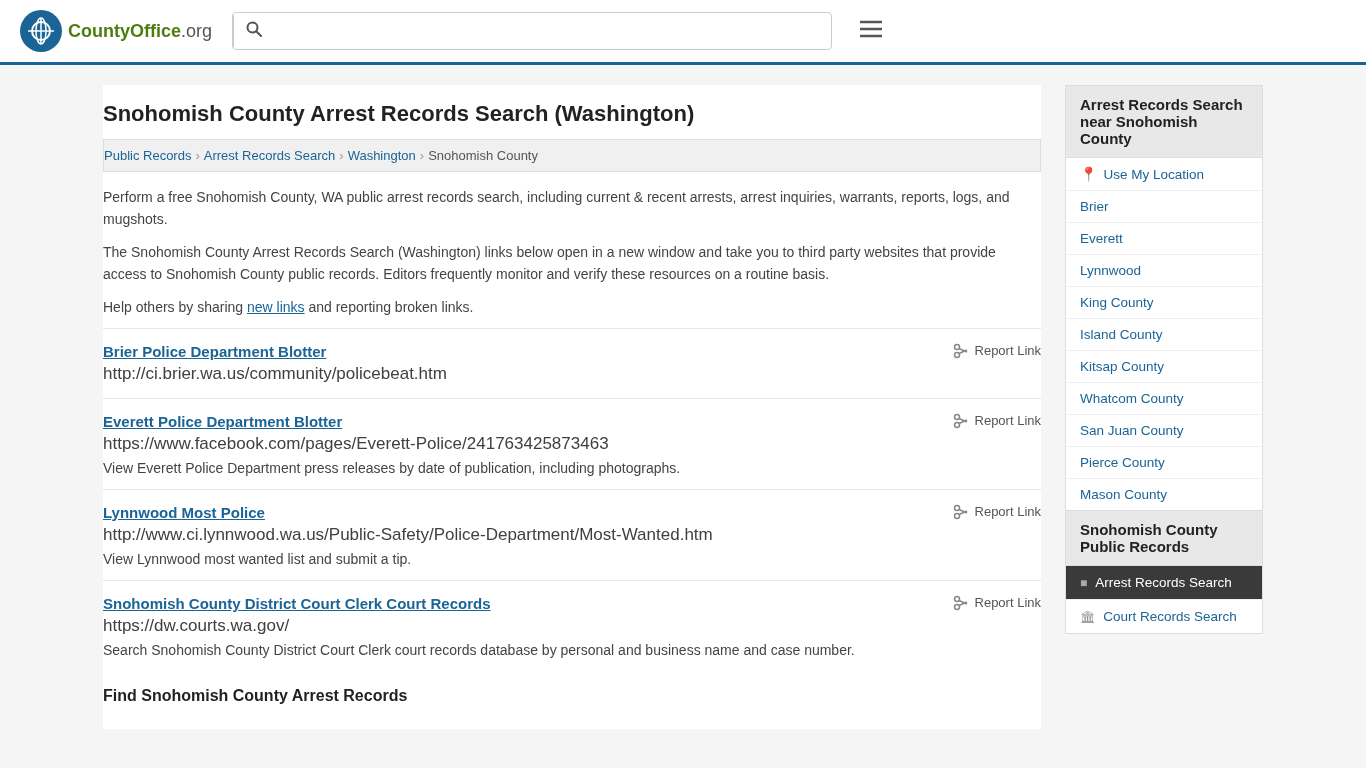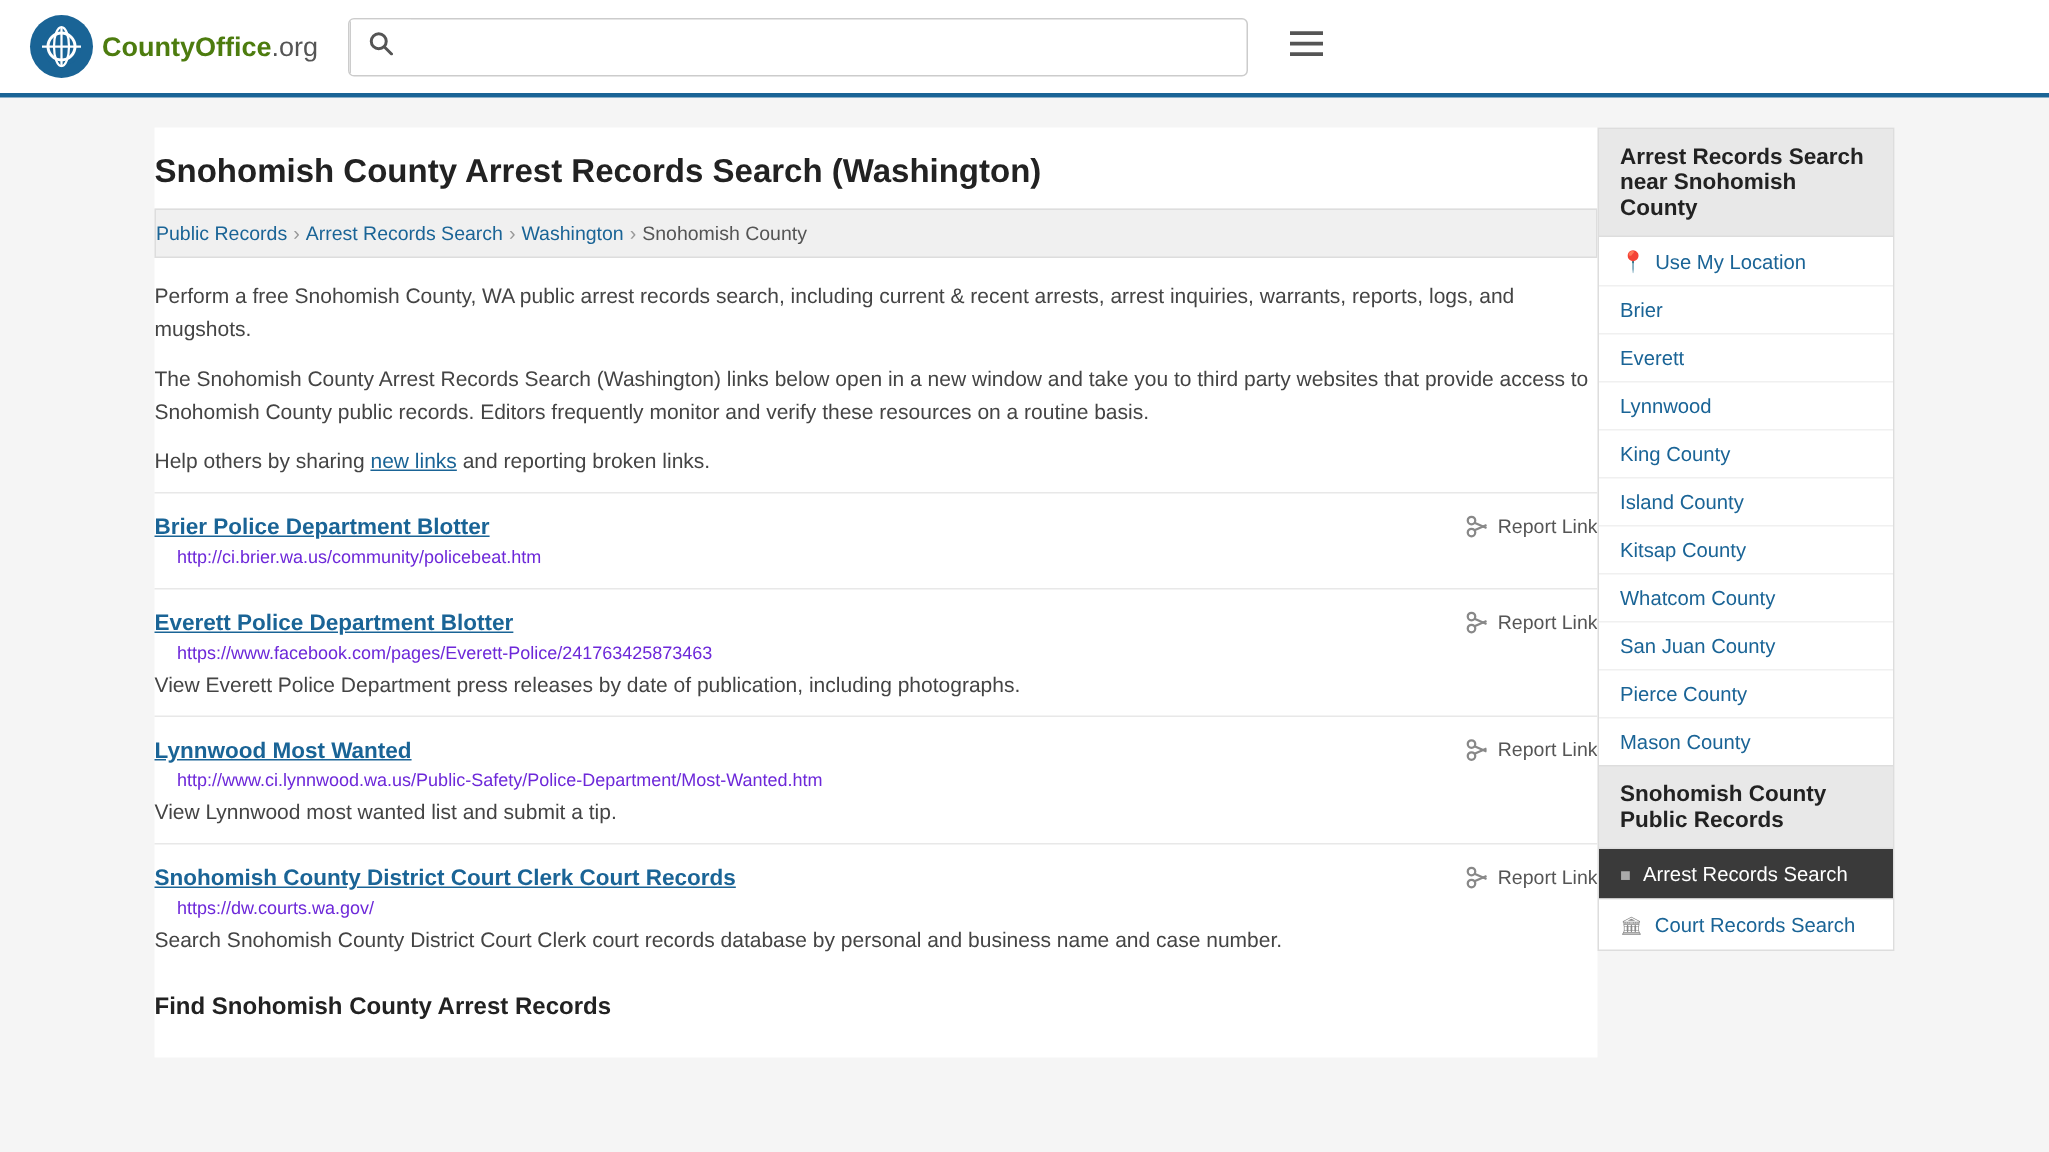--- a/index.html
+++ b/index.html
@@ -73,20 +73,21 @@
       color: #555;
       padding: 4px 8px;
     }
 
     
     #main-container {
       max-width: 1200px;
       margin: 0 auto;
       padding: 20px 20px;
       display: flex;
+      gap: 24px;
     }
     #content-area {
       flex: 1;
       background: #fff;
       padding: 0 0 20px 0;
     }
     #sidebar {
       width: 198px;
       flex-shrink: 0;
     }
@@ -156,23 +157,23 @@
       align-items: center;
       gap: 6px;
       color: #555;
       font-size: 13px;
       cursor: pointer;
       background: none;
       border: none;
       white-space: nowrap;
     }
     .result-url {
-      color: #6d28d9;
-      font-size: 12px;
-      margin: 4px 15px;
+      color: #404040;
+      font-size: 17px;
+      margin: 4px 0;
       word-break: break-all;
     }
     .result-desc {
       font-size: 14px;
       color: #444;
       line-height: 1.5;
     }
 
     
     .section-heading {
@@ -344,21 +345,21 @@
             </svg>
             <span>Report Link</span>
           </button>
         </div>
         <div class="result-url">https://www.facebook.com/pages/Everett-Police/241763425873463</div>
         <div class="result-desc">View Everett Police Department press releases by date of publication, including photographs.</div>
       </div>
 
       <div class="result-entry">
         <div class="result-header">
-          <a class="result-title">Lynnwood Most Wanted</a>
+          <a class="result-title">Lynnwood Most Police</a>
           <button class="report-link-btn">
             <svg width="16" height="16" viewBox="0 0 16 16">
               <circle cx="4" cy="4" r="2.5" stroke="#888" stroke-width="1.5" fill="none"></circle>
               <circle cx="4" cy="12" r="2.5" stroke="#888" stroke-width="1.5" fill="none"></circle>
               <line x1="6" y1="5.5" x2="14" y2="9" stroke="#888" stroke-width="1.5"></line>
               <line x1="6" y1="10.5" x2="14" y2="7" stroke="#888" stroke-width="1.5"></line>
             </svg>
             <span>Report Link</span>
           </button>
         </div>

